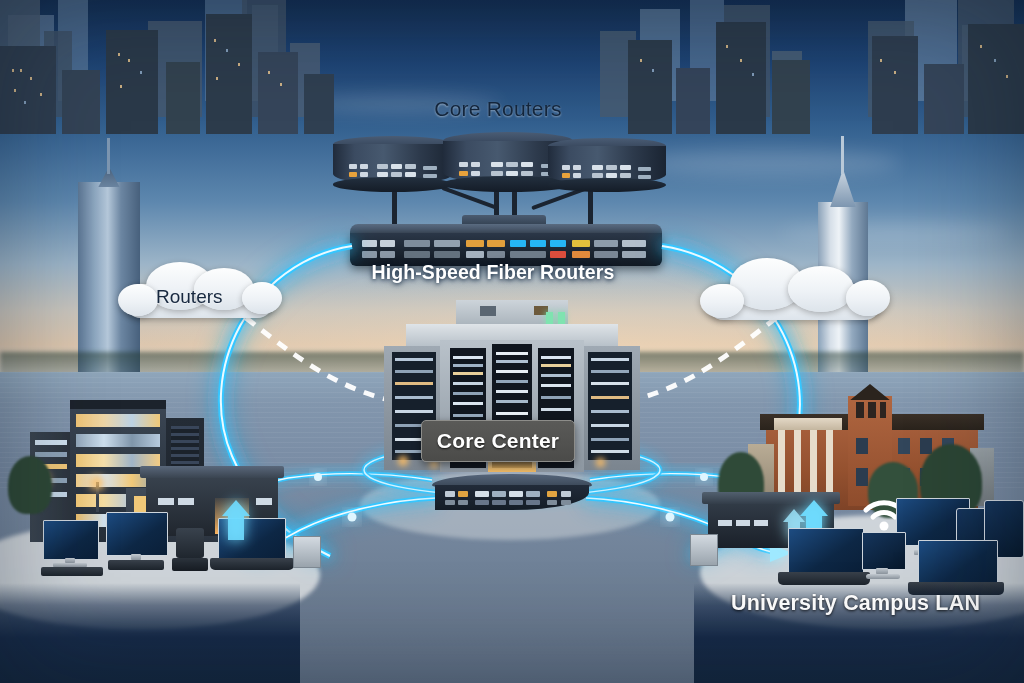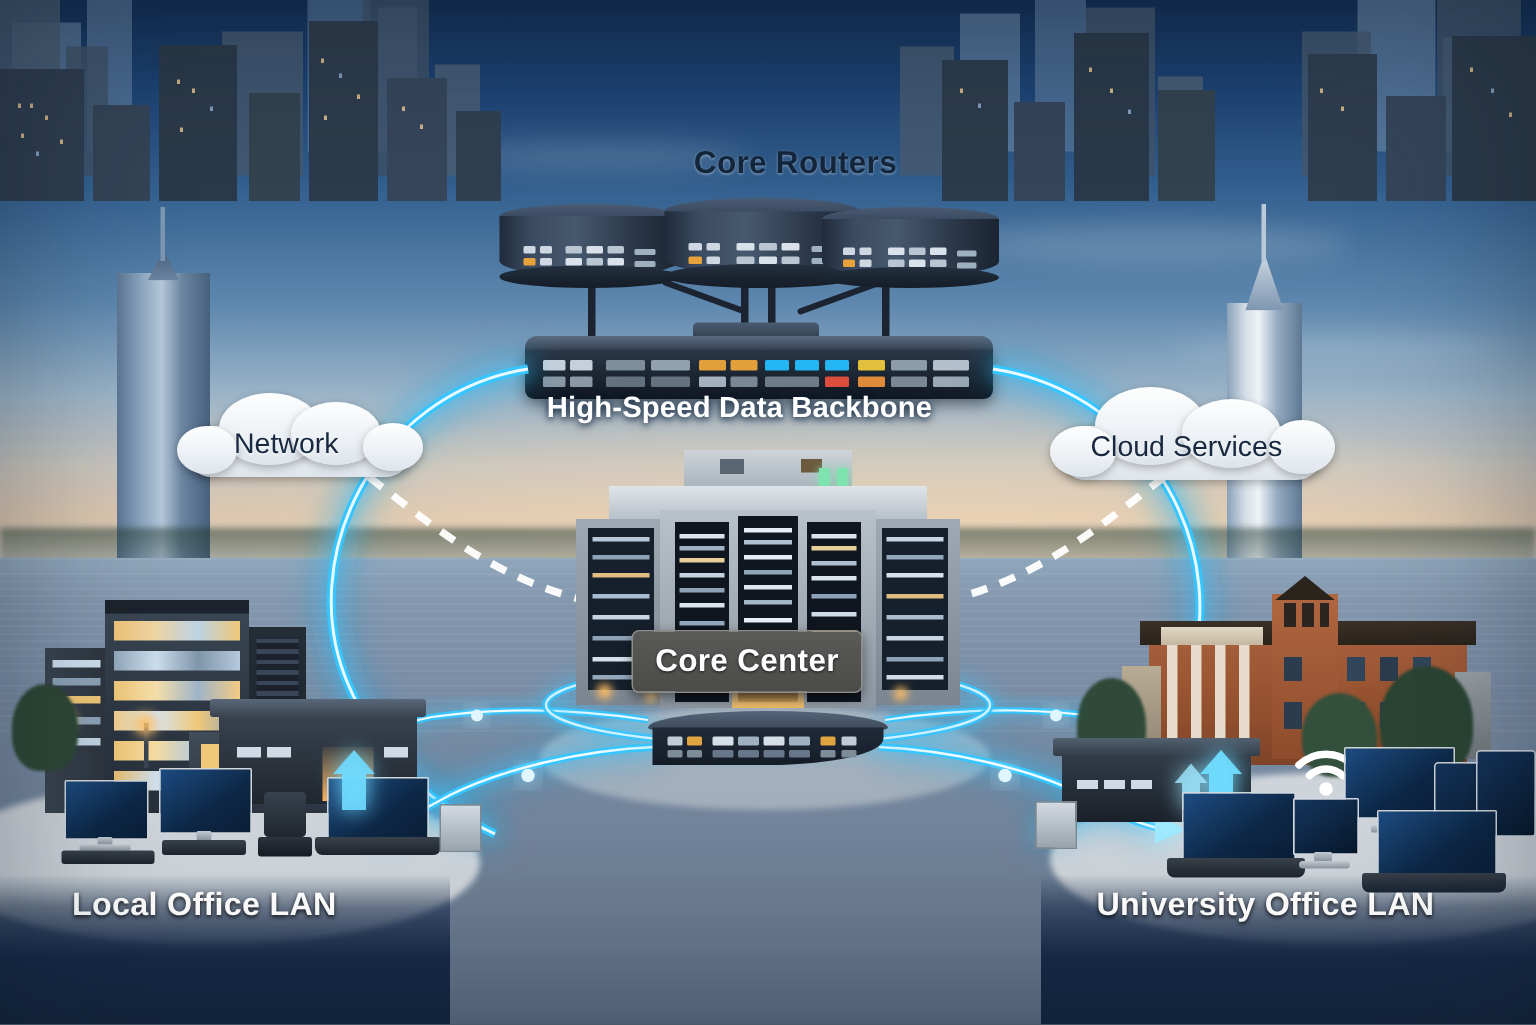--- a/index.html
+++ b/index.html
@@ -57,22 +57,22 @@
     border:1px solid #9ec4e6;
     box-shadow:0 2px 7px rgba(0,0,0,.45), inset 0 1px 0 rgba(255,255,255,.33);
     display:flex;align-items:center;justify-content:center;
   }
   .title-bar span{
     color:#ffffff;font-size:25.5px;font-weight:bold;letter-spacing:.1px;
     text-shadow:0 1px 2px rgba(0,0,0,.6);white-space:nowrap;
   }
 
   
-  .lbl-core{position:absolute;left:398px;top:97px;width:200px;text-align:right;
-    color:#14263c;font-size:21px;font-weight:700;letter-spacing:.2px;
+  .lbl-core{position:absolute;left:398px;top:97px;width:200px;text-align:center;
+    color:#14263c;font-size:21px;font-weight:400;letter-spacing:.2px;
     text-shadow:0 1px 2px rgba(255,255,255,.45);}
   .lbl-backbone{position:absolute;left:343px;top:261px;width:300px;text-align:center;
     color:#ffffff;font-size:19.5px;font-weight:bold;letter-spacing:.1px;
     text-shadow:0 1px 4px rgba(0,20,45,.85), 0 0 9px rgba(0,30,60,.6);}
 
   .cloud-label{position:absolute;color:#17283f;font-size:19px;font-weight:500;
     text-shadow:0 1px 1px rgba(255,255,255,.5);white-space:nowrap;}
 
   .dc-label{position:absolute;left:421px;top:420px;width:152px;height:40px;
     background:linear-gradient(to bottom,#5a5a58,#4b4b49);
@@ -419,39 +419,38 @@
       <circle cx="670" cy="517" r="4.5" fill="#dff6ff" filter="url(#fglow)"></circle>
       <circle cx="704" cy="477" r="4" fill="#dff6ff" filter="url(#fglow)"></circle>
     </g>
 
     <g>
       <ellipse cx="512" cy="470" rx="148" ry="26" fill="none" stroke="#35c6ff" stroke-width="5" filter="url(#fglow)" opacity=".9"></ellipse>
       <ellipse cx="512" cy="470" rx="148" ry="26" fill="none" stroke="#eaf9ff" stroke-width="1.5" opacity=".85"></ellipse>
     </g>
   </svg>
 
-  <div class="lbl-backbone">High-Speed Data Backbone</div>
+  <div class="lbl-backbone">High-Speed Fiber Routers</div>
 
   <div class="cloudshape" style="left:118px;top:258px;width:166px;height:62px;">
     <div class="puff" style="left:6px;top:26px;width:150px;height:34px;border-radius:20px;"></div>
     <div class="puff" style="left:28px;top:4px;width:68px;height:48px;"></div>
     <div class="puff" style="left:76px;top:10px;width:60px;height:42px;"></div>
     <div class="puff" style="left:0px;top:26px;width:40px;height:32px;"></div>
     <div class="puff" style="left:124px;top:24px;width:40px;height:32px;"></div>
   </div>
-  <div class="cloud-label" style="left:156px;top:286px;">Network</div>
+  <div class="cloud-label" style="left:156px;top:286px;">Routers</div>
 
   <div class="cloudshape" style="left:700px;top:256px;width:192px;height:66px;">
     <div class="puff" style="left:6px;top:28px;width:176px;height:36px;border-radius:22px;"></div>
     <div class="puff" style="left:30px;top:2px;width:74px;height:52px;"></div>
     <div class="puff" style="left:88px;top:10px;width:66px;height:46px;"></div>
     <div class="puff" style="left:0px;top:28px;width:44px;height:34px;"></div>
     <div class="puff" style="left:146px;top:24px;width:44px;height:36px;"></div>
   </div>
-  <div class="cloud-label" style="left:727px;top:288px;">Cloud Services</div>
 
   <div class="dc" style="left:384px;top:300px;width:256px;height:172px;">
 
     <div class="dc-part" style="left:72px;top:0px;width:112px;height:26px;
          background:linear-gradient(to bottom,#cdd4da,#a9b3bb);"></div>
     <div class="dc-part" style="left:96px;top:6px;width:16px;height:10px;background:#5a6672;"></div>
     <div class="dc-part" style="left:150px;top:6px;width:14px;height:9px;background:#6d5a3c;"></div>
     <div class="dc-part" style="left:162px;top:12px;width:7px;height:14px;background:#7fe3b0;box-shadow:0 0 6px #7fe3b0;"></div>
     <div class="dc-part" style="left:174px;top:12px;width:7px;height:14px;background:#7fe3b0;box-shadow:0 0 6px #7fe3b0;"></div>
 
@@ -731,19 +730,18 @@
     <div class="screen" style="left:10px;top:0px;width:78px;height:42px;"></div>
     <div class="kbd" style="left:0px;top:42px;width:96px;height:13px;border-radius:2px 2px 5px 5px;"></div>
   </div>
 
   <div style="position:absolute;left:690px;top:534px;width:26px;height:30px;
        background:linear-gradient(to bottom,#d3dae1,#9aa4ad);border:1px solid #7d8892;"></div>
 
   <div class="lan-band left"></div>
   <div class="lan-band right"></div>
 
-  <div class="lan-text" style="left:48px;top:591px;">Local Office LAN</div>
-  <div class="lan-text" style="left:731px;top:591px;">University Office LAN</div>
+  <div class="lan-text" style="left:731px;top:591px;">University Campus LAN</div>
 
   <div style="position:absolute;left:0;top:0;width:1024px;height:683px;
        pointer-events:none;box-shadow:inset 0 0 110px rgba(10,20,35,.38);"></div>
 
 </div>
 
 </body></html>

